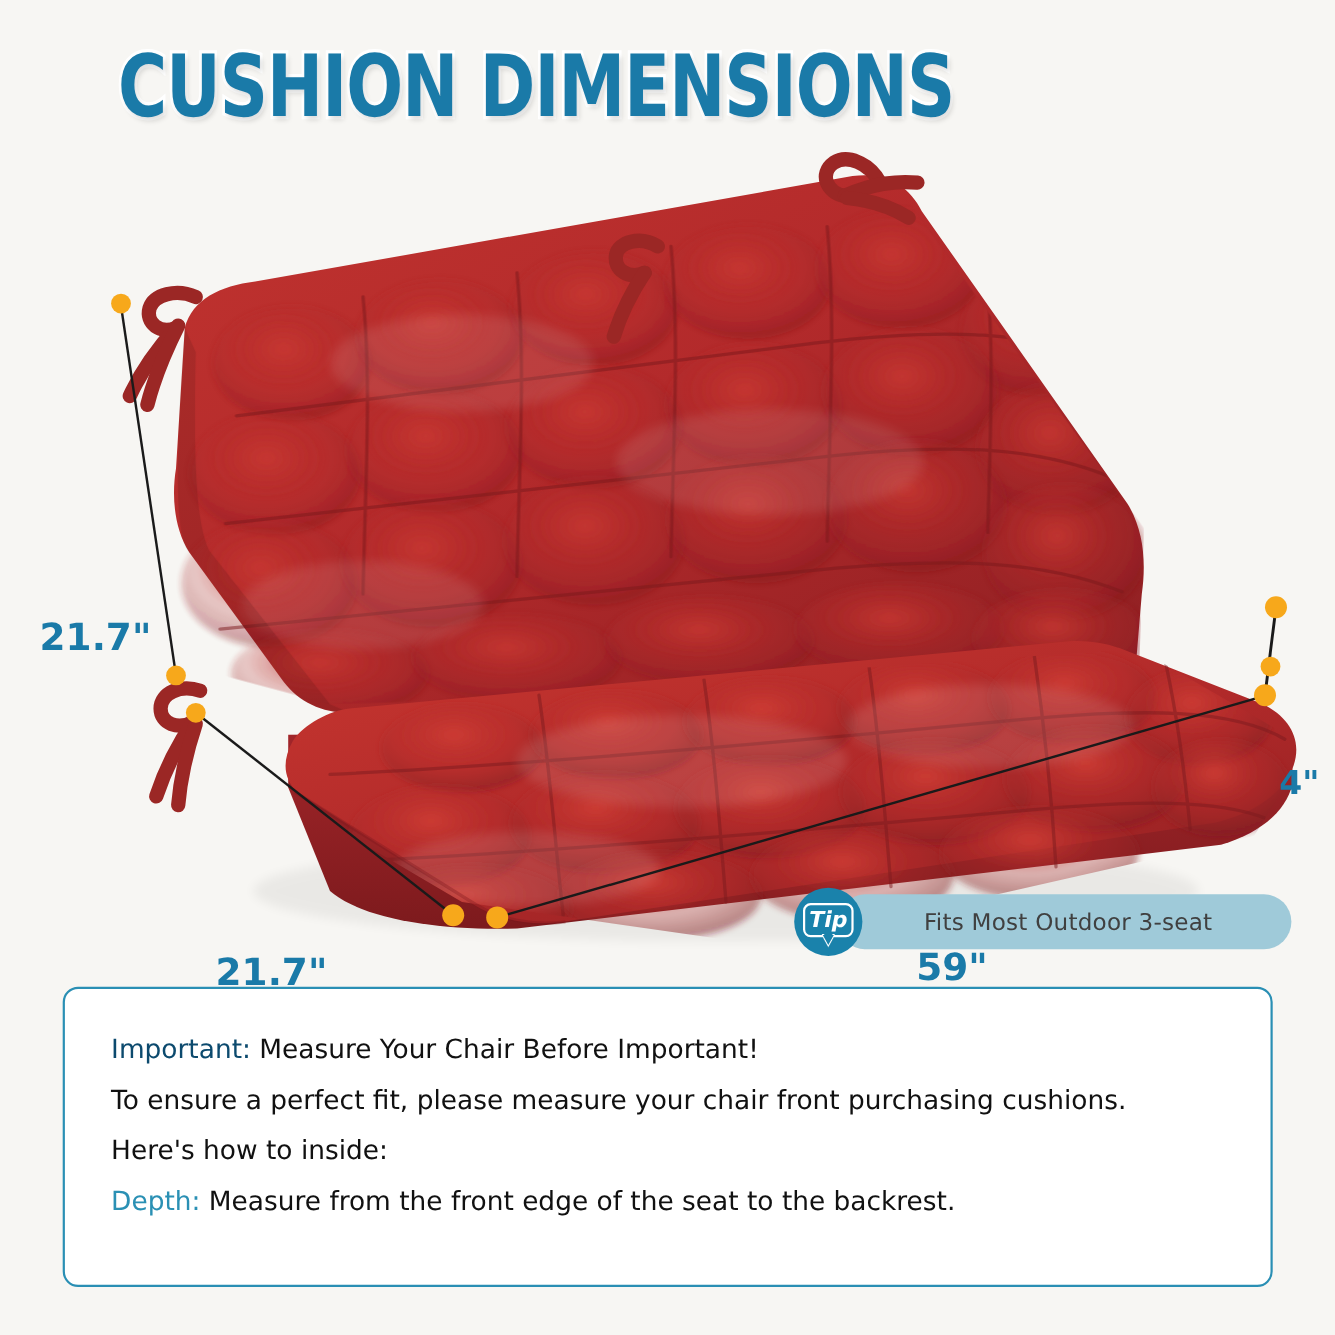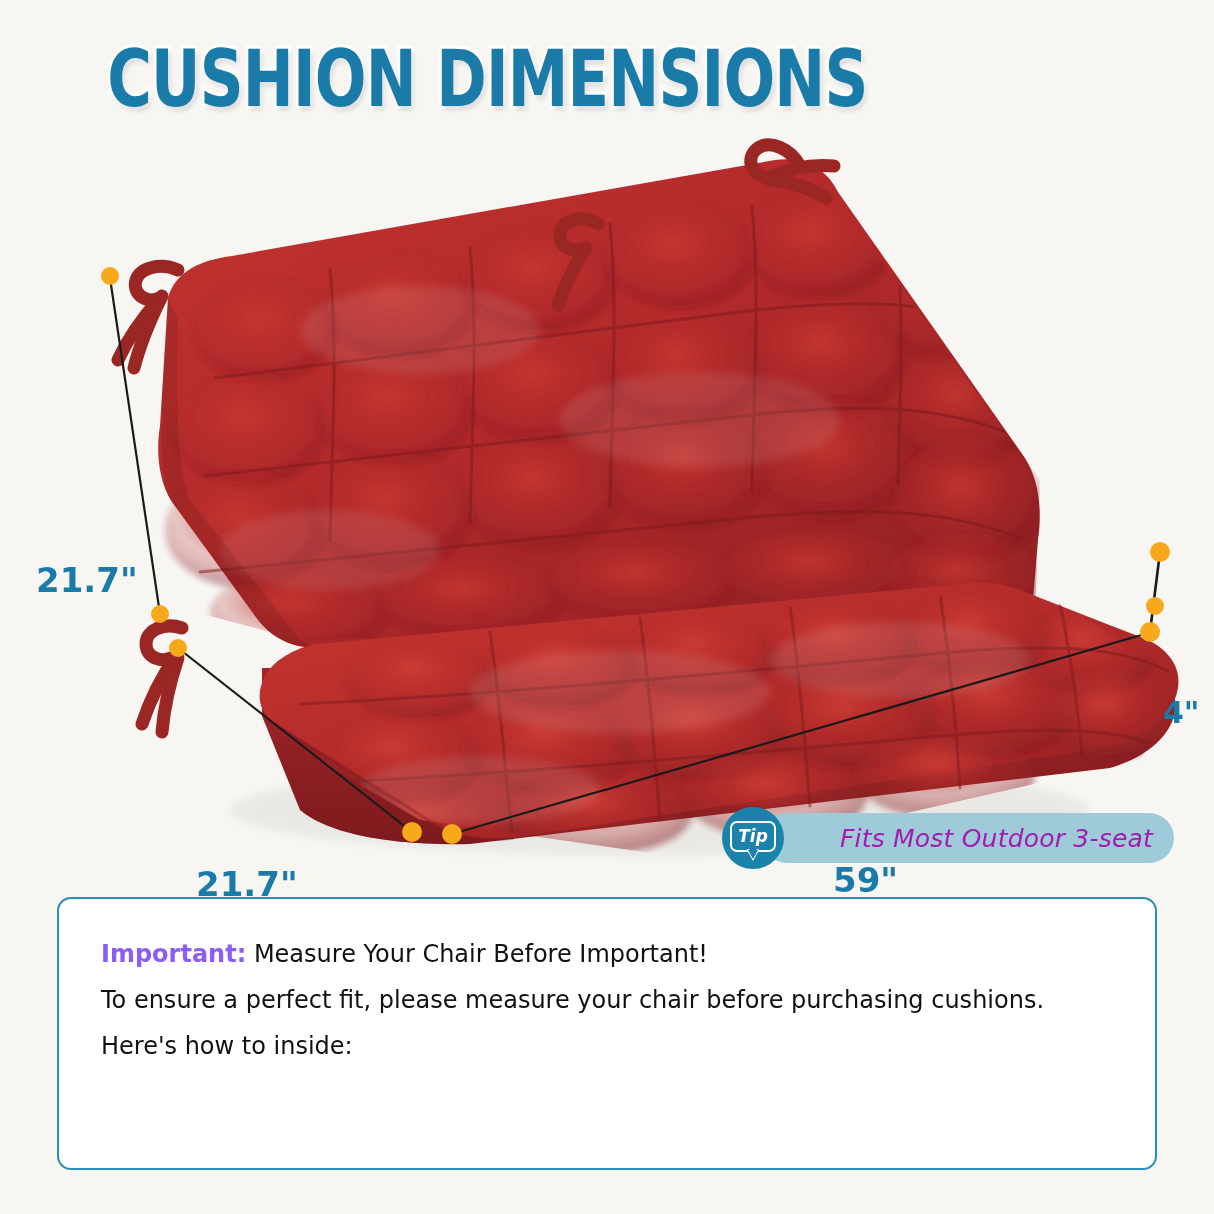--- a/index.html
+++ b/index.html
@@ -57,27 +57,26 @@
   .tip-pill{
     position:absolute;left:40px;top:6px;
     height:50px;width:412px;
     background:#9fcad9;
     border-radius:25px;
     display:flex;align-items:center;
     box-sizing:border-box;
     padding-left:78px;
   }
   .tip-pill-text{
-    color:#a21caf;
-    font-family:"DejaVu Sans", sans-serif;
-    font-size:25px;
+    color:#404040;
+    font-family:"DejaVu Sans", sans-serif;
+    font-size:21px;
     font-weight:normal;
     letter-spacing:0.2px;
     white-space:nowrap;
-    font-style:italic;
   }
   .tip-circle{
     position:absolute;left:0;top:0;
     width:62px;height:62px;border-radius:50%;
     background:#1a82ab;
     display:flex;align-items:center;justify-content:center;
   }
   .tip-bubble{
     position:relative;
     width:42px;height:27px;
@@ -104,42 +103,42 @@
   .tip-bubble-tail-in{
     position:absolute;left:50%;margin-left:-4px;bottom:-6px;
     width:0;height:0;
     border-left:4px solid transparent;
     border-right:4px solid transparent;
     border-top:7px solid #1a82ab;
   }
   .tip-label{
     color:#ffffff;font-style:italic;font-weight:bold;
     font-family:"DejaVu Sans", sans-serif;
-    font-size:17px;line-height:17px;
+    font-size:20px;line-height:17px;
     position:relative;z-index:3;
   }
 
   
   .note-box{
     position:absolute;left:57px;top:897px;
     width:1100px;height:273px;
     background:#ffffff;
     border:2px solid #2a8fb4;
     border-radius:14px;
     box-sizing:border-box;
     padding:32px 40px 0 42px;
   }
   .note-line{
     font-family:"DejaVu Sans", sans-serif;
     font-size:24px;
     line-height:46px;
     color:#111111;
     white-space:nowrap;
   }
-  .note-key{color:#8b5cf6;font-weight:bold;}
+  .note-key{color:#0c4a6e;font-weight:normal;}
   .note-key-soft{color:#2a90b4;font-weight:normal;}
 </style>
 </head>
 <body>
 
 <div id="page">
 
   <div class="title-wrap">
     <span class="title">CUSHION DIMENSIONS</span>
   </div>
@@ -354,20 +353,23 @@
         <span class="tip-bubble-tail-in"></span>
       </div>
     </div>
   </div>
 
   <div class="note-box">
     <div class="note-line">
       <span class="note-key">Important:</span><span> Measure Your Chair Before Important!</span>
     </div>
     <div class="note-line">
-      <span>To ensure a perfect fit, please measure your chair before purchasing cushions.</span>
+      <span>To ensure a perfect fit, please measure your chair front purchasing cushions.</span>
     </div>
     <div class="note-line">
       <span>Here's how to inside:</span>
     </div>
+    <div class="note-line">
+      <span class="note-key-soft">Depth:</span><span> Measure from the front edge of the seat to the backrest.</span>
+    </div>
   </div>
 
 </div>
 
 </body></html>

